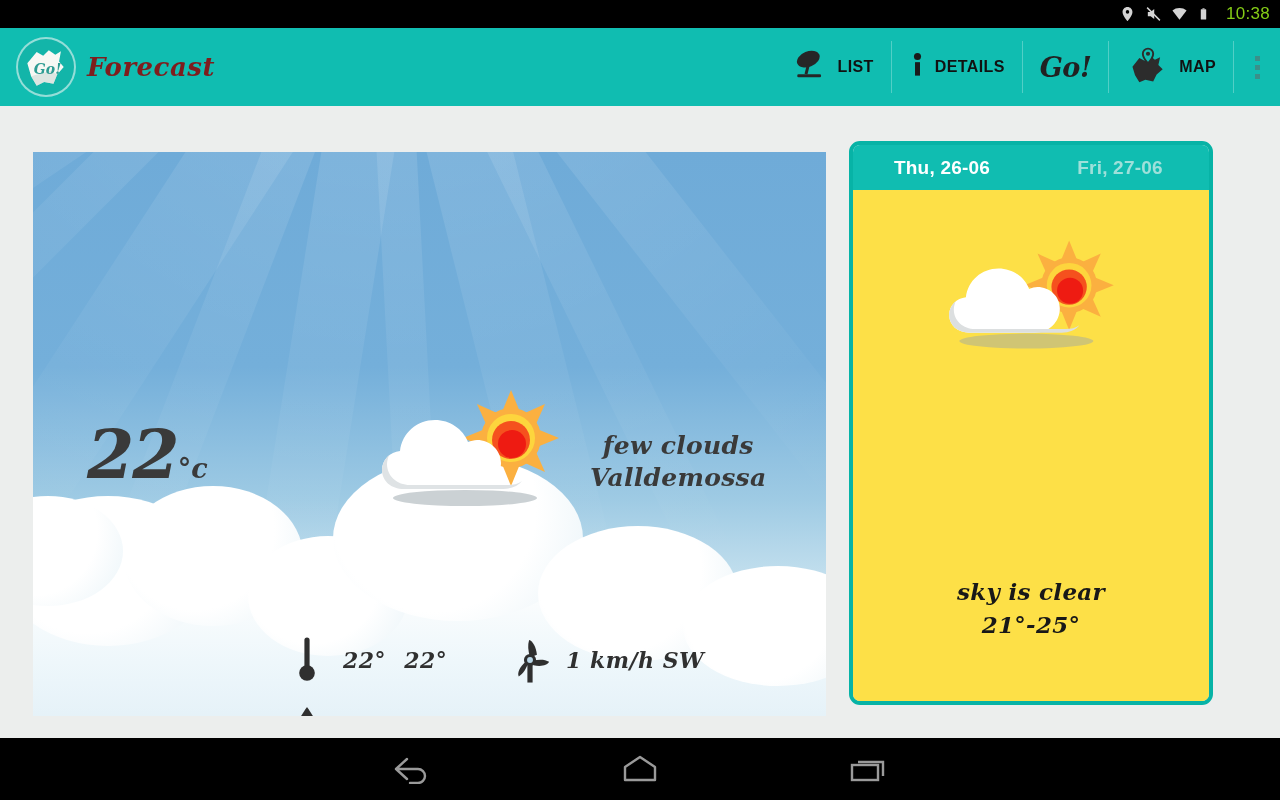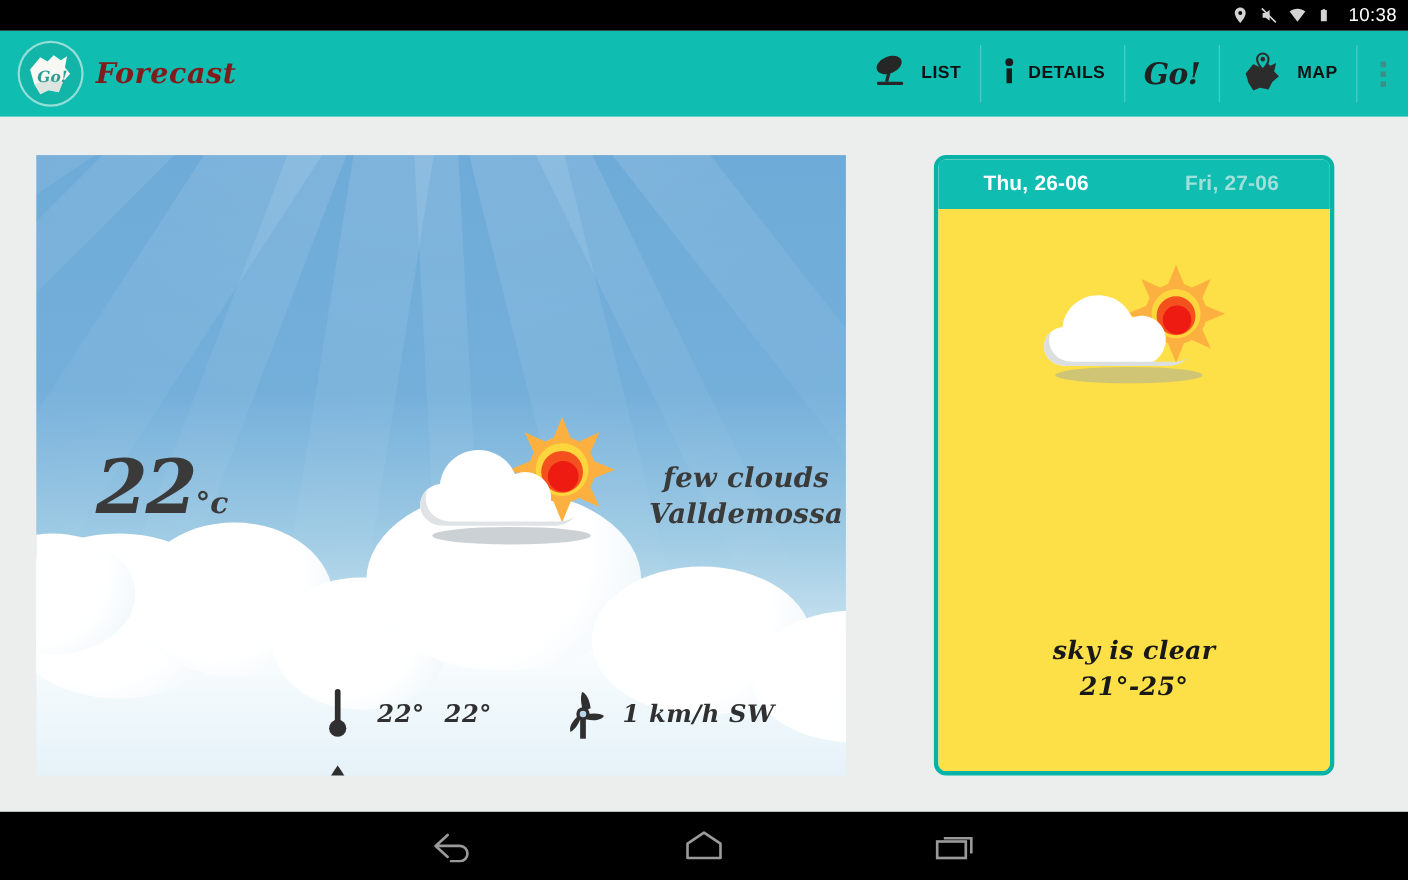--- a/index.html
+++ b/index.html
@@ -10,21 +10,21 @@
   }
   .screen { position:relative; width:1280px; height:800px; background:#eceeed; }
 
   
   .statusbar {
     position:absolute; top:0; left:0; width:1280px; height:28px;
     background:#000; display:flex; align-items:center; justify-content:flex-end;
     padding-right:10px; gap:9px;
   }
   .sb-icon { width:17px; height:18px; position:relative; }
-  .sb-time { color:#ffffff; font-size:17px; letter-spacing:.3px; margin-left:3px; }
+  .sb-time { color:#84cc16; font-size:17px; letter-spacing:.3px; margin-left:3px; }
 
   
   .actionbar {
     position:absolute; top:28px; left:0; width:1280px; height:78px;
     background:#10bdb1; display:flex; align-items:center;
   }
   .brand { display:flex; align-items:center; padding-left:16px; }
   .logo-circle {
     width:60px; height:60px; border-radius:50%;
     background:#13b5a9; border:2px solid rgba(255,255,255,.55);
@@ -49,21 +49,21 @@
     font-size:27px; color:#212121; letter-spacing:-.5px;
   }
   .ab-overflow {
     width:46px; height:78px; display:flex; flex-direction:column;
     align-items:center; justify-content:center; gap:4px; cursor:pointer;
   }
   .ab-overflow i { width:5px; height:5px; background:#3b8f89; display:block; }
 
   
   .main-card {
-    position:absolute; left:33px; top:141px; width:736px; height:564px;
+    position:absolute; left:33px; top:152px; width:793px; height:564px;
     overflow:hidden; background:linear-gradient(180deg,#6fabd8 0%,#74afda 38%,#9fcbe4 62%,#cfe6f1 80%,#e3f0f6 100%);
   }
   .rays { position:absolute; inset:0; overflow:hidden; }
   .ray {
     position:absolute; top:-260px; left:330px;
     width:70px; height:760px; transform-origin:50% 0%;
     background:linear-gradient(180deg, rgba(255,255,255,.17), rgba(255,255,255,0));
   }
   .cloudmass { position:absolute; left:-40px; bottom:-40px; width:880px; height:330px; }
   .blob {

